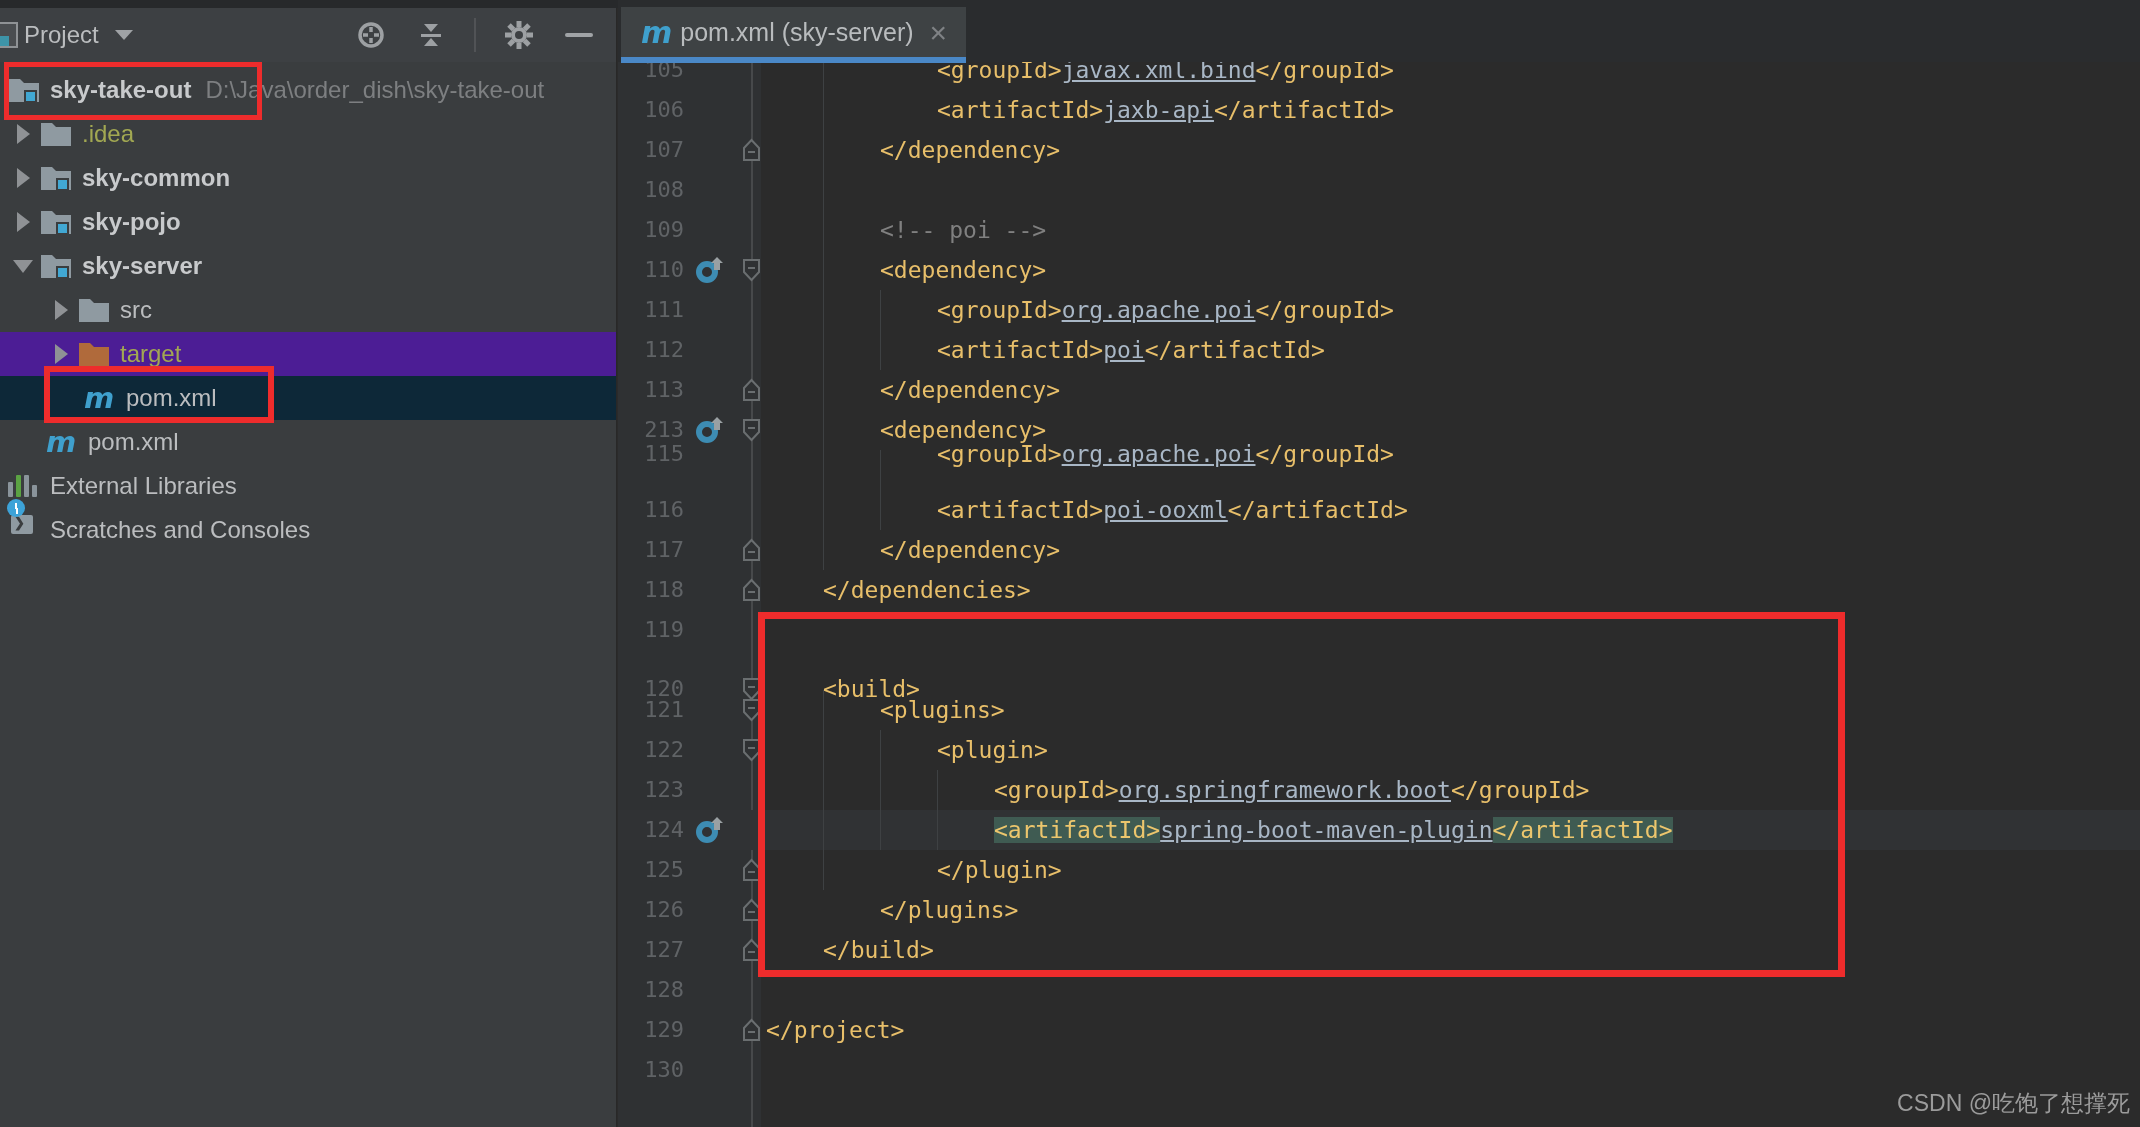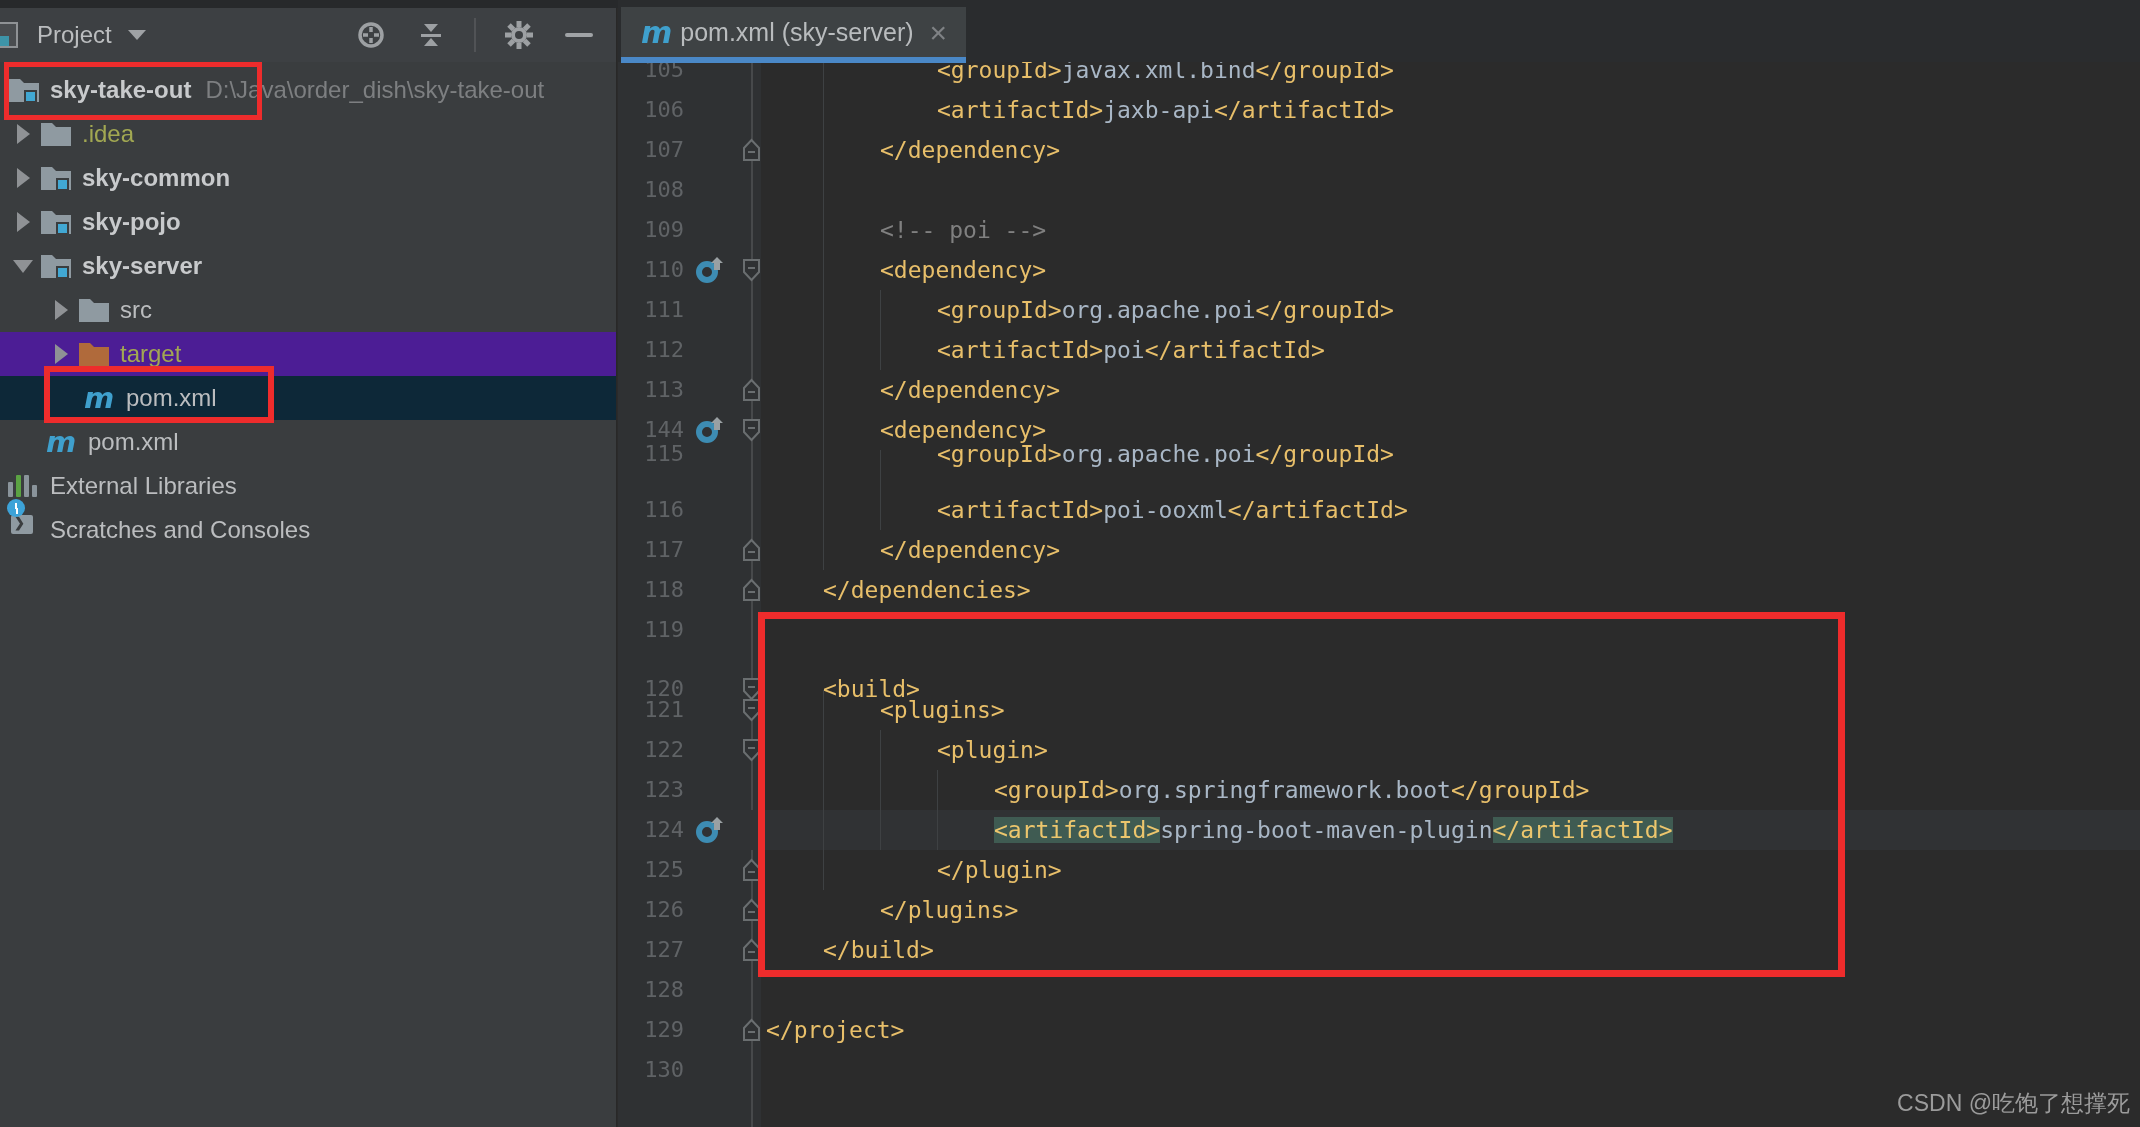--- a/index.html
+++ b/index.html
@@ -10,21 +10,21 @@
     -webkit-font-smoothing:antialiased;
   }
   
   .topstrip { position:absolute; left:0; top:0; width:100%; height:8px; background:#27292b; }
 
   
   .sidebar { position:absolute; left:0; top:8px; width:617px; bottom:0; background:#3a3d3f; border-right:1px solid #282828; }
   .panel-header { position:absolute; left:0; top:0; width:100%; height:54px; background:#3d4043; display:flex; align-items:center; }
   .tool-window-icon { position:relative; width:20px; height:26px; margin-left:-2px; border:2px solid #8f9295; background:#4a4d50; }
   .tool-window-icon::after { content:""; position:absolute; left:0; bottom:0; width:9px; height:10px; background:#3d94a8; }
-  .panel-title { color:#bbbdbf; font-size:24px; margin-left:19px; }
+  .panel-title { color:#bbbdbf; font-size:24px; margin-left:6px; }
   .caret-down { width:0; height:0; border-left:9px solid transparent; border-right:9px solid transparent; border-top:10px solid #9fa2a5; margin-left:16px; }
   .header-tools { margin-left:auto; display:flex; align-items:center; gap:26px; padding-right:20px; }
   .htool { width:34px; height:34px; display:flex; align-items:center; justify-content:center; }
   .vsep { width:2px; height:34px; background:#515356; }
   .minus-bar { width:28px; height:4px; background:#a0a3a6; border-radius:2px; }
 
   
   .tree { position:absolute; left:0; top:60px; right:0; bottom:0; }
   .tree-row { position:absolute; left:0; width:100%; height:44px; display:flex; align-items:center; font-size:24px; color:#bbbdbf; white-space:nowrap; }
   .tree-row.bold .tree-label { font-weight:bold; color:#c8cacc; }
@@ -55,21 +55,21 @@
   .code-viewport { position:absolute; left:0; top:62px; right:0; bottom:0; overflow:hidden; }
   .gutter-bg { position:absolute; left:0; top:-14px; width:143px; bottom:0; background:#2f3133; }
   .fold-vline { position:absolute; left:133px; top:-14px; width:2px; bottom:0; background:#47494b; }
   .code-row { position:absolute; left:0; width:100%; height:40px; }
   .code-row.current { background:#303234; }
   .ln { position:absolute; left:0; top:0; width:66px; height:40px; line-height:40px; text-align:right; color:#606366; font-family:"DejaVu Sans Mono", monospace; font-size:22px; }
   .gicon { position:absolute; left:78px; top:6px; width:30px; height:28px; }
   .fmark { position:absolute; left:124px; top:8px; width:19px; height:24px; }
   .code-text { position:absolute; top:0; height:40px; line-height:40px; font-family:"DejaVu Sans Mono", monospace; font-size:23px; white-space:pre; }
   .seg-tag { color:#e8bf6a; }
-  .seg-text { color:#a9b7c6; }
+  .seg-text { color:#a9b7c6;text-decoration:underline; }
   .seg-comment { color:#808080; }
   .seg-tag-hl { color:#ecc66d; background:#3f5b52; }
   .indent-guide { position:absolute; width:1px; background:#3e4143; }
 
   
   .tabstrip { position:absolute; left:0; top:0; right:0; height:62px; background:#2a2c2e; }
   .tab { position:absolute; left:3px; top:7px; width:345px; height:51px; background:#3e4244; display:flex; align-items:center; padding:0 16px 0 20px; }
   .tab-underline { position:absolute; left:3px; top:57px; width:345px; height:6px; background:#4a88c7; }
   .tab-label { color:#b9bcbe; font-size:25px; margin-left:8px;text-align:center; }
   .tab-close { color:#7f8285; font-size:30px; margin-left:16px; line-height:1; }
@@ -300,21 +300,21 @@
           <span class="ln">113</span>
           <span class="fmark">
             <svg width="19" height="24" viewBox="0 0 19 24">
   <path d="M2 22 h15 V10 l-7.5-8 L2 10 Z" fill="#2f3133" stroke="#6a6e70" stroke-width="2"></path>
   <line x1="6" y1="14" x2="13" y2="14" stroke="#6a6e70" stroke-width="2"></line>
             </svg>
           </span>
           <span class="code-text" style="left:262px"><span class="seg-tag">&lt;/dependency&gt;</span></span>
         </div>
         <div class="code-row" style="top: 348px;">
-          <span class="ln">144</span>
+          <span class="ln">213</span>
           <span class="gicon">
             <svg width="30" height="28" viewBox="0 0 30 28">
   <circle cx="11" cy="16" r="8" fill="none" stroke="#3d8cb3" stroke-width="6"></circle>
   <path d="M18 14 V7 H15 L21 1 L27 7 H24 V14 Z" fill="#9aa0a3"></path>
             </svg>
           </span>
           <span class="fmark">
             <svg width="19" height="24" viewBox="0 0 19 24">
   <path d="M2 2 h15 v12 l-7.5 8 l-7.5-8 Z" fill="#2f3133" stroke="#6a6e70" stroke-width="2"></path>
   <line x1="6" y1="10" x2="13" y2="10" stroke="#6a6e70" stroke-width="2"></line>

